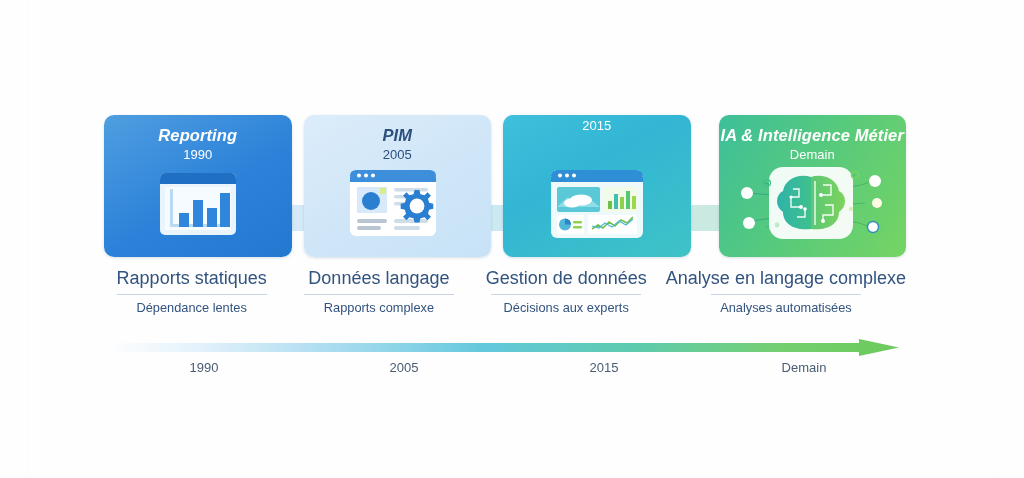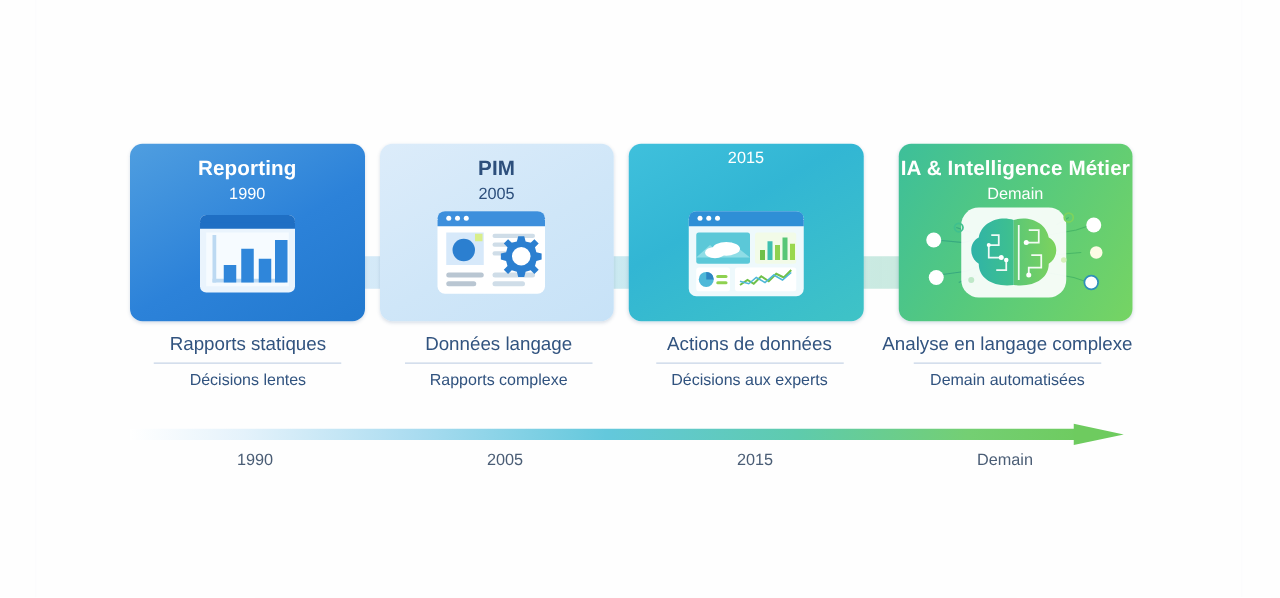--- a/index.html
+++ b/index.html
@@ -70,20 +70,21 @@
     align-items: center;
     box-shadow: 0 1px 3px rgba(40,80,130,0.18);
   }
   .card-title {
     margin-top: 11px;
     font-size: 16.5px;
     font-weight: bold;
     letter-spacing: 0.1px;
     line-height: 1.1;
     text-align: center;
+    font-style: italic;
   }
   .card-year {
     margin-top: 3px;
     font-size: 13px;
     font-weight: normal;
     text-align: center;
   }
   .card.c1 {
     background: linear-gradient(150deg, #4f9ee0 0%, #2c82d9 55%, #2279cf 100%);
   }
@@ -122,21 +123,21 @@
     gap: 12px;
     z-index: 3;
   }
   .caption-col {
     flex: 1 1 0;
     display: flex;
     flex-direction: column;
     align-items: center;
   }
   .caption-primary {
-    font-size: 15px;
+    font-size: 18px;
     color: #31537f;
     text-align: center;
     line-height: 1.35;
     white-space: nowrap;
   }
   .caption-rule {
     width: 150px;
     height: 1px;
     background: #c6d4e6;
     margin: 4px 0 4px 0;
@@ -328,36 +329,36 @@
           <circle cx="124" cy="48" r="2.2" fill="#d5f0b8"></circle>
         </svg>
       </div>
     </div>
   </div>
 
   <div class="captions">
     <div class="caption-col">
       <div class="caption-primary">Rapports statiques</div>
       <div class="caption-rule"></div>
-      <div class="caption-secondary">Décisions lentes</div>
+      <div class="caption-secondary">Dépendance lentes</div>
     </div>
     <div class="caption-col">
       <div class="caption-primary">Données langage</div>
       <div class="caption-rule"></div>
       <div class="caption-secondary">Rapports complexe</div>
     </div>
     <div class="caption-col">
-      <div class="caption-primary">Actions de données</div>
+      <div class="caption-primary">Gestion de données</div>
       <div class="caption-rule"></div>
       <div class="caption-secondary">Décisions aux experts</div>
     </div>
     <div class="caption-col">
       <div class="caption-primary">Analyse en langage complexe</div>
       <div class="caption-rule"></div>
-      <div class="caption-secondary">Demain automatisées</div>
+      <div class="caption-secondary">Analyses automatisées</div>
     </div>
   </div>
 
   <div class="timeline">
     <svg width="800" height="28" viewBox="0 0 800 28">
       <defs>
         <linearGradient id="axisGrad" x1="0" y1="0" x2="1" y2="0">
           <stop offset="0%" stop-color="#ffffff"></stop>
           <stop offset="12%" stop-color="#e4f2fb"></stop>
           <stop offset="30%" stop-color="#aadcf0"></stop>

